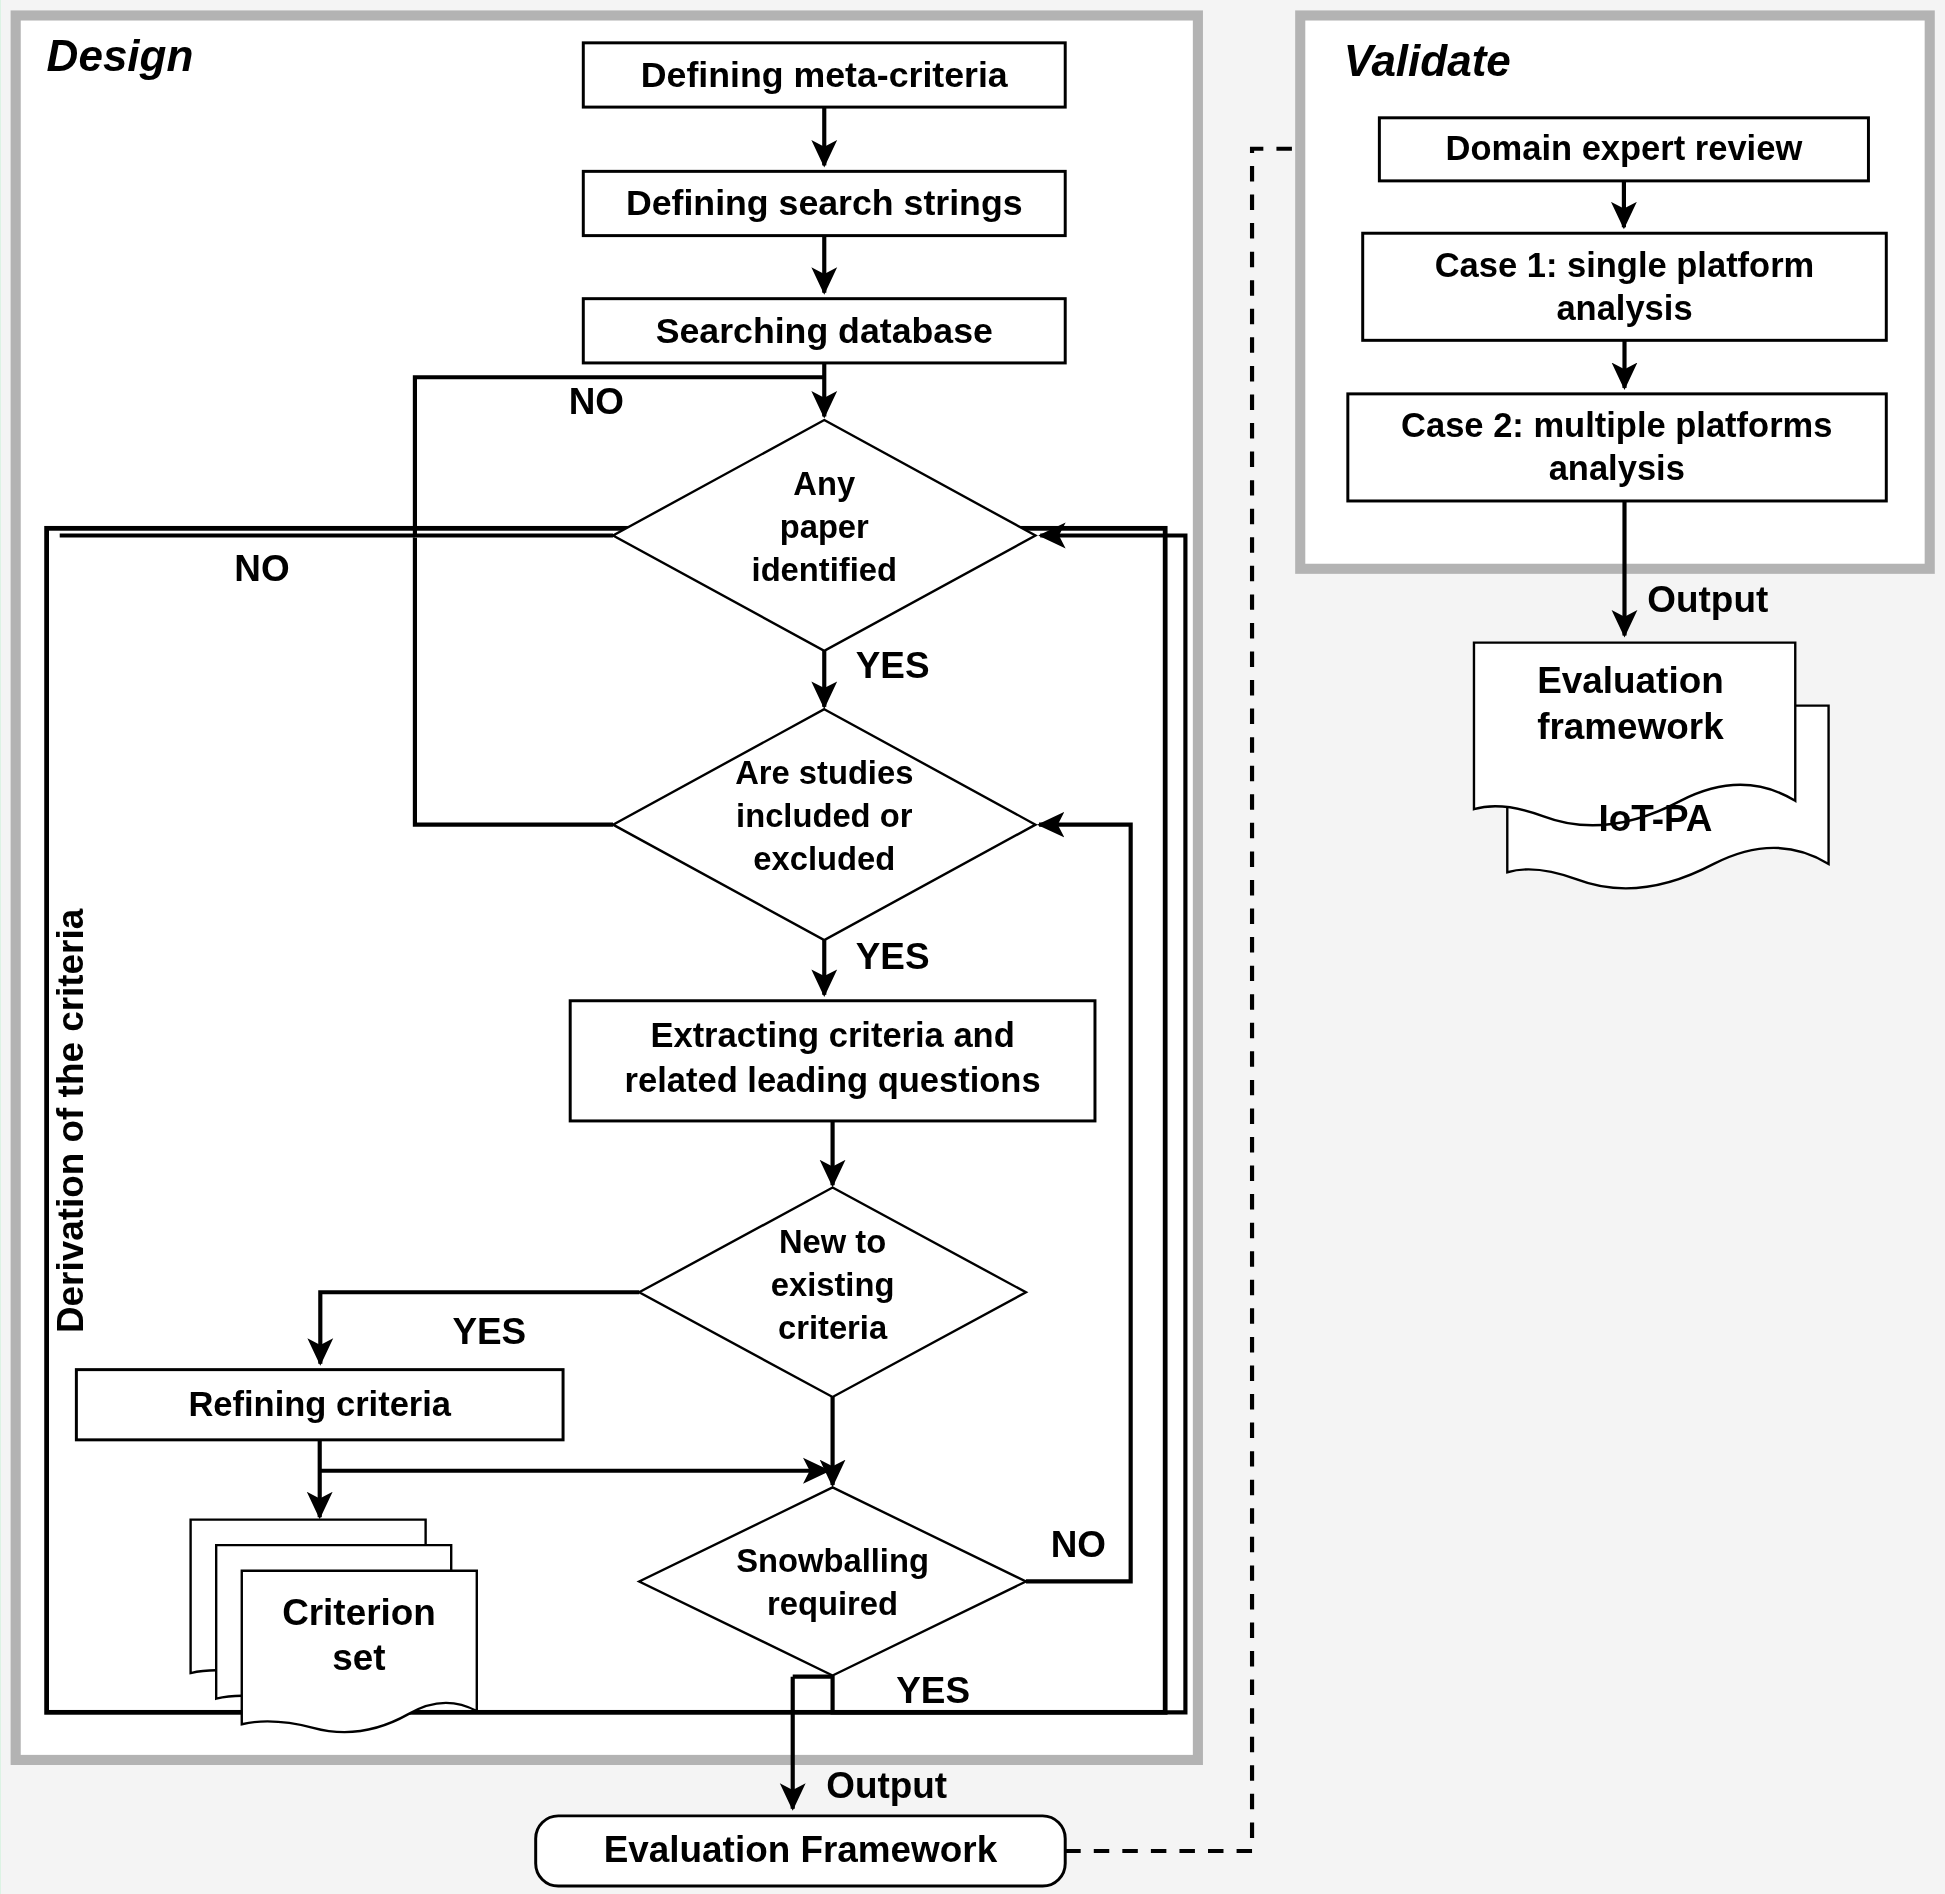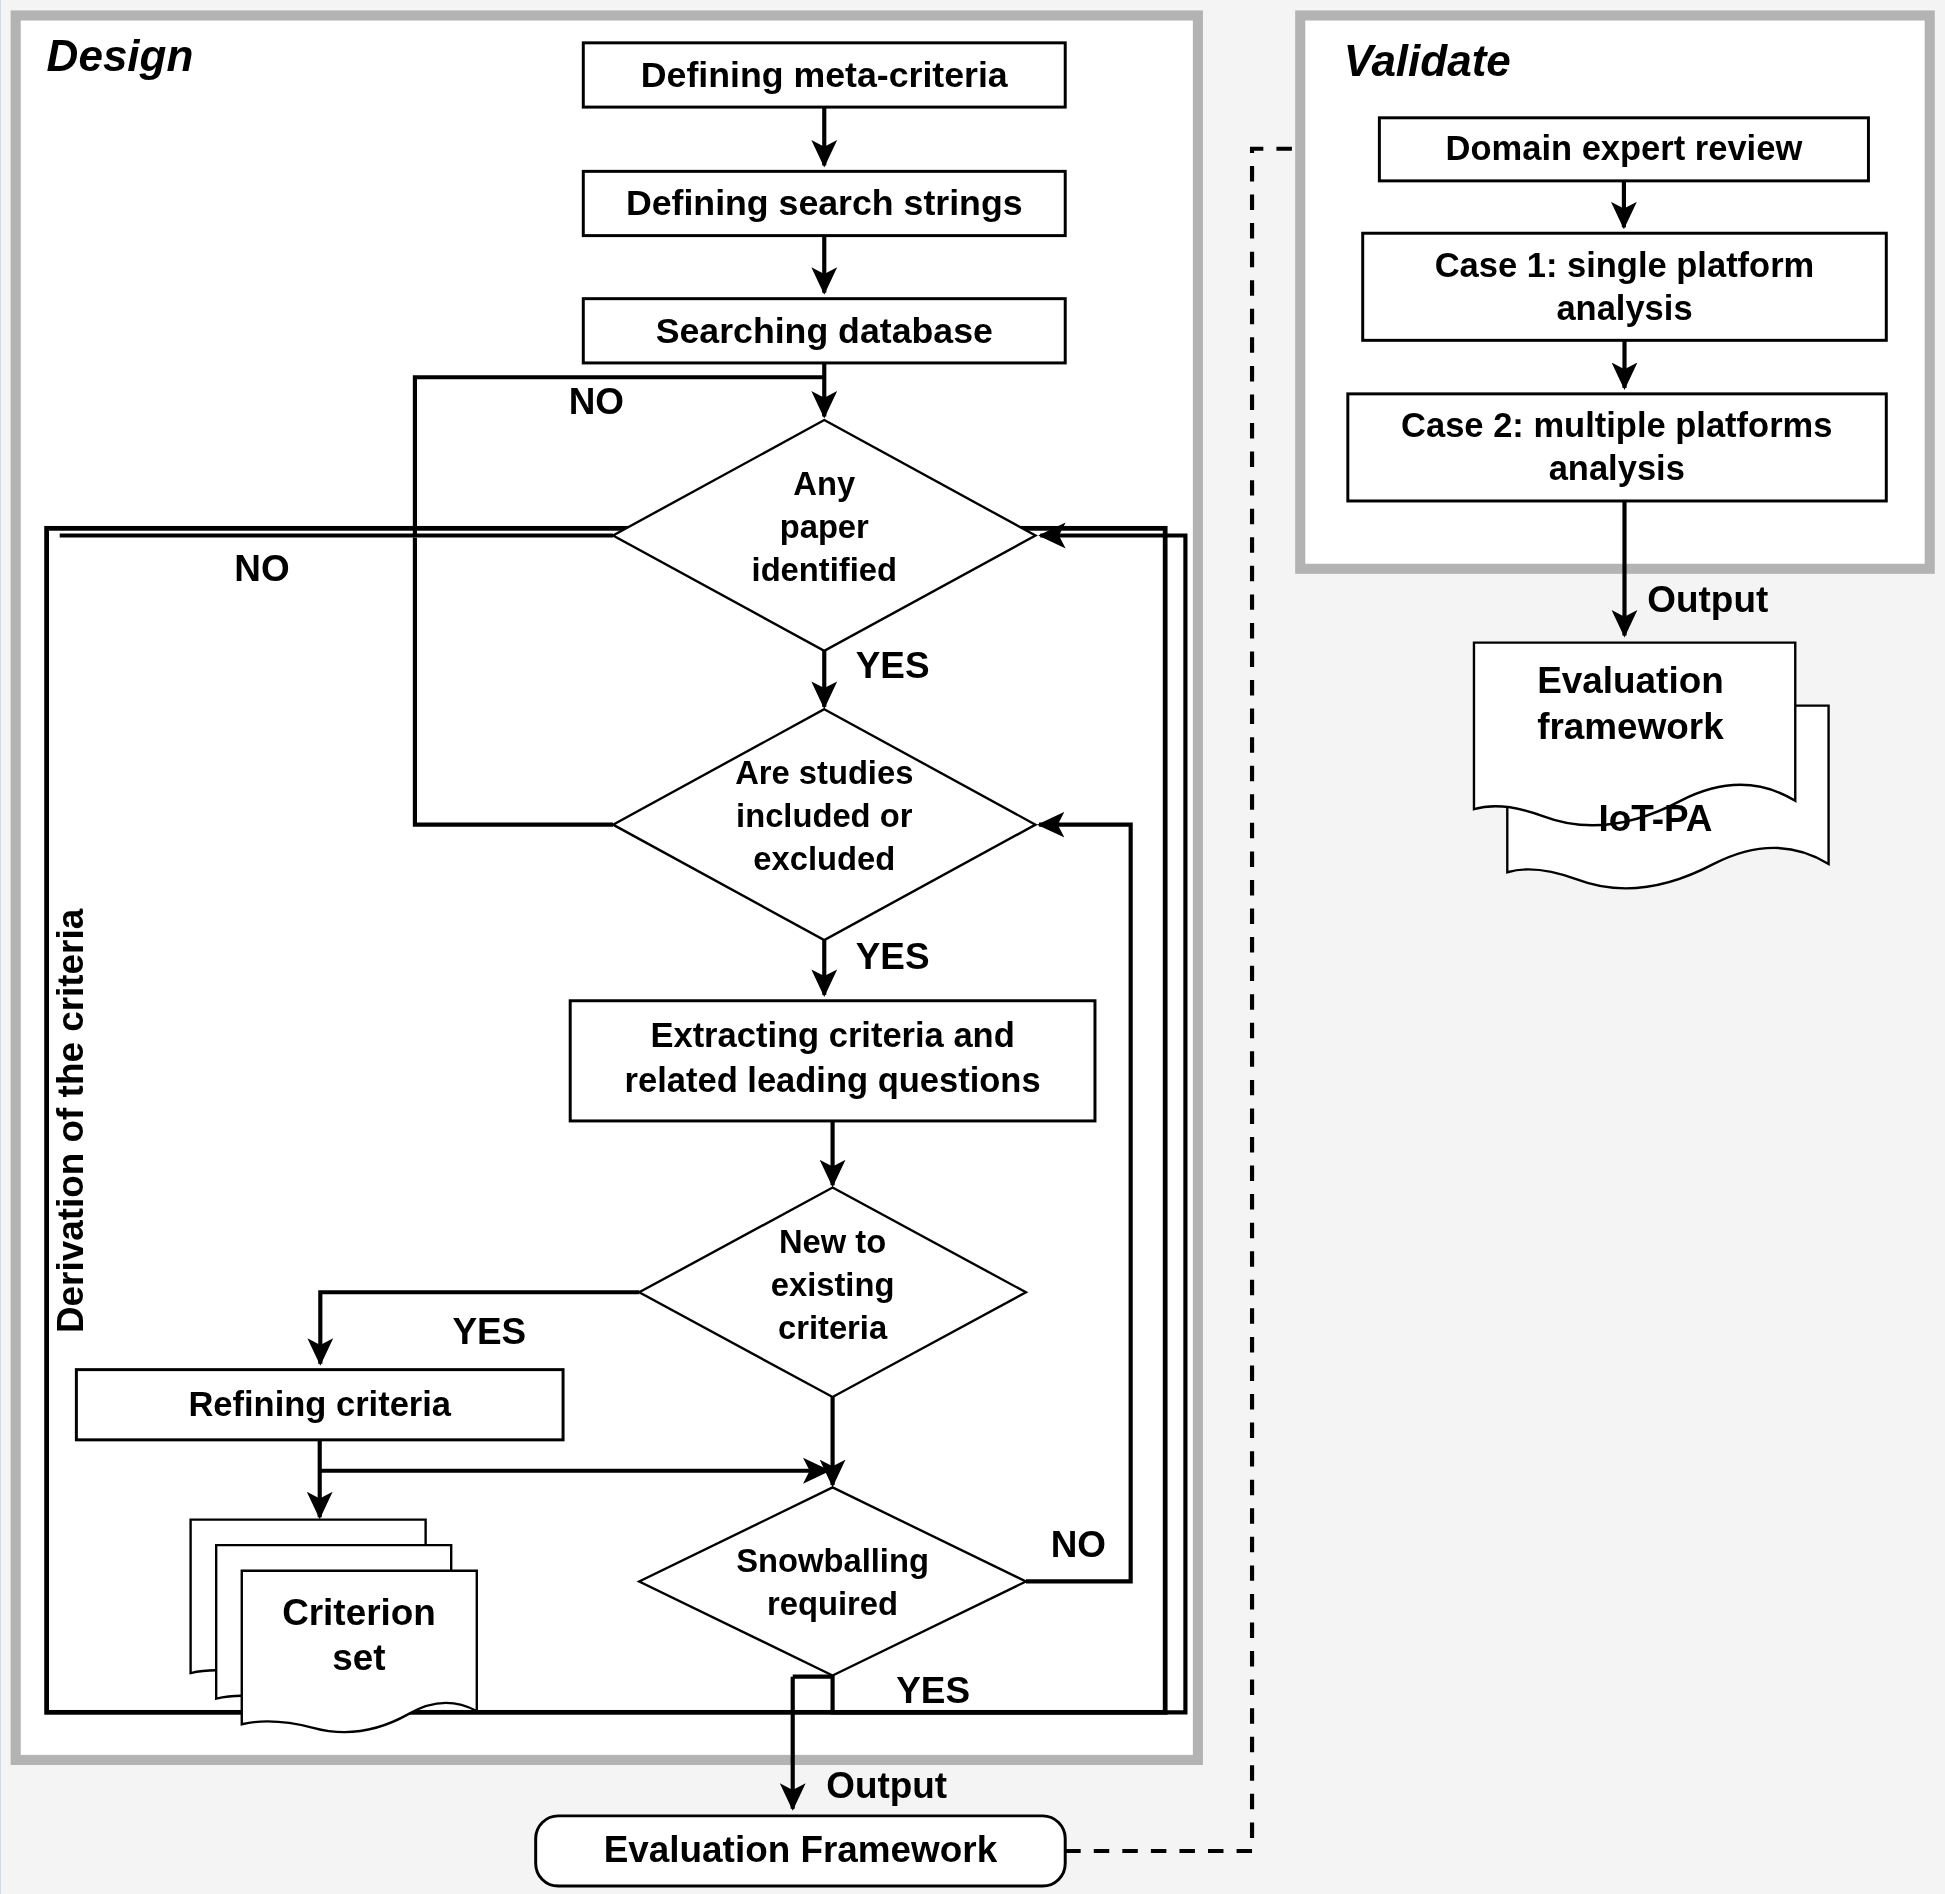--- a/index.html
+++ b/index.html
@@ -1,17 +1,17 @@
 <!DOCTYPE html>
 <html style="font-size:9.5px"><head>
 <meta charset="utf-8">
 <style>
   html,body{margin:0;padding:0;background:#ffffff;}
   body{font-family:"Liberation Sans", sans-serif;}
-  #root{position:relative;width:1946px;height:1895px;background:#3b82f6;overflow:hidden;}
+  #root{position:relative;width:1946px;height:1895px;background:#86efac;overflow:hidden;}
   svg{display:block;}
   .nodeLabel{font-family:"Liberation Sans", sans-serif;font-weight:bold;fill:#000;text-anchor:middle;dominant-baseline:middle;}
   .edgeLabel{font-family:"Liberation Sans", sans-serif;font-weight:bold;fill:#000;text-anchor:middle;dominant-baseline:middle;}
   .phaseTitle{font-family:"Liberation Sans", sans-serif;font-weight:bold;font-style:italic;fill:#000;}
   .vertLabel{font-family:"Liberation Sans", sans-serif;font-weight:bold;fill:#000;text-anchor:middle;}
   .shape{fill:#ffffff;stroke:#000000;stroke-width:5;}
   .shapeThin{fill:#ffffff;stroke:#000000;stroke-width:4;}
   .conn{stroke:#000000;stroke-width:7;fill:none;}
   .dashed{stroke:#000000;stroke-width:7;fill:none;stroke-dasharray:26 22;}
   .panel{fill:#ffffff;stroke:#b3b3b3;stroke-width:17;}

